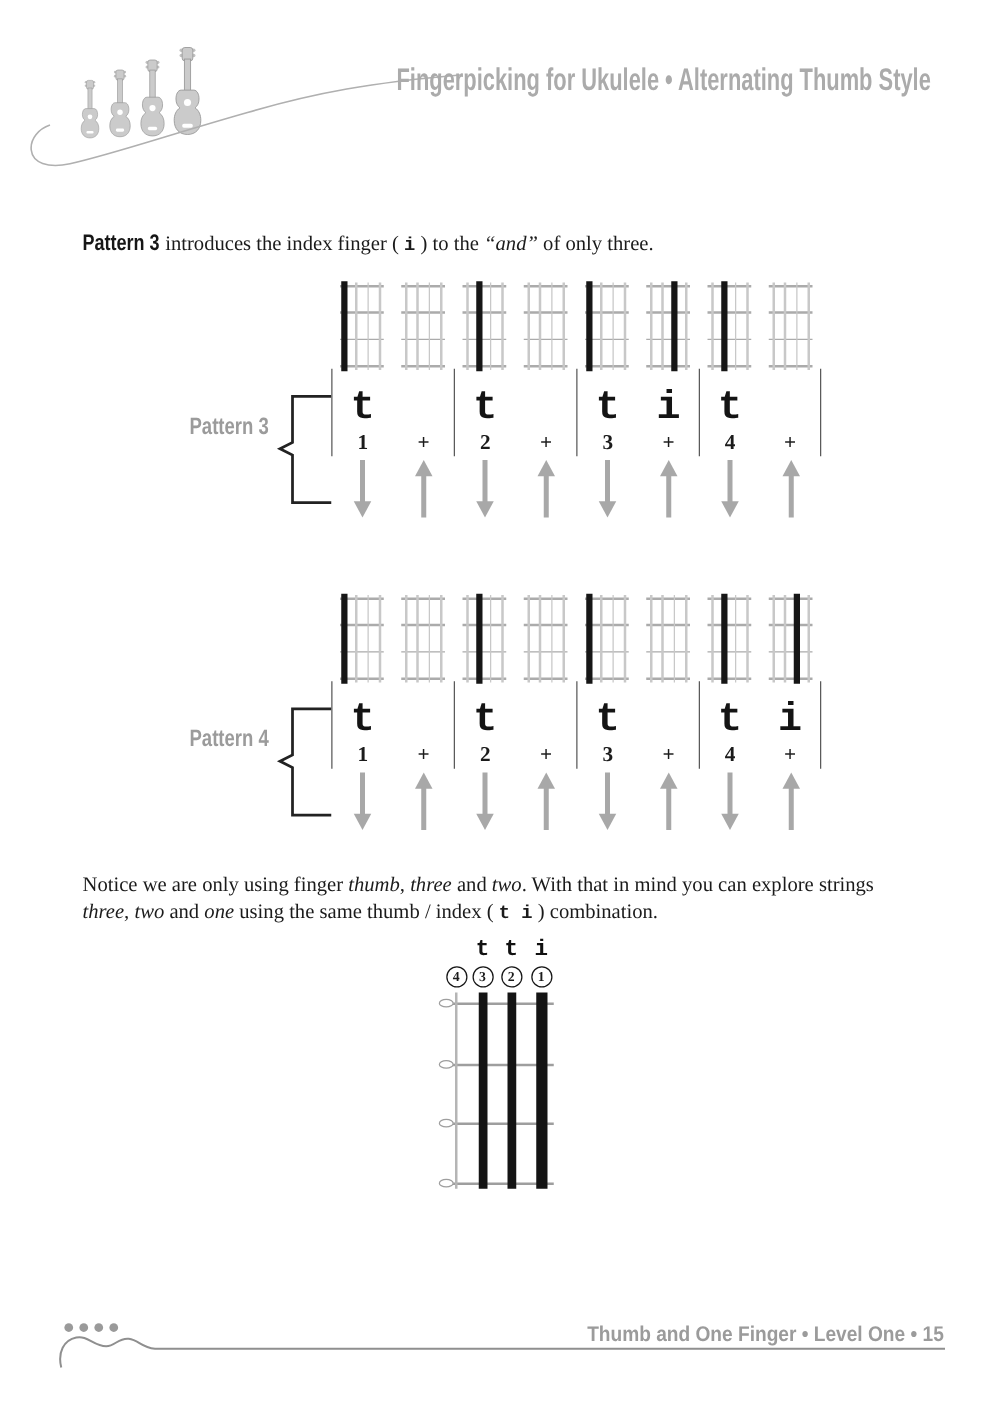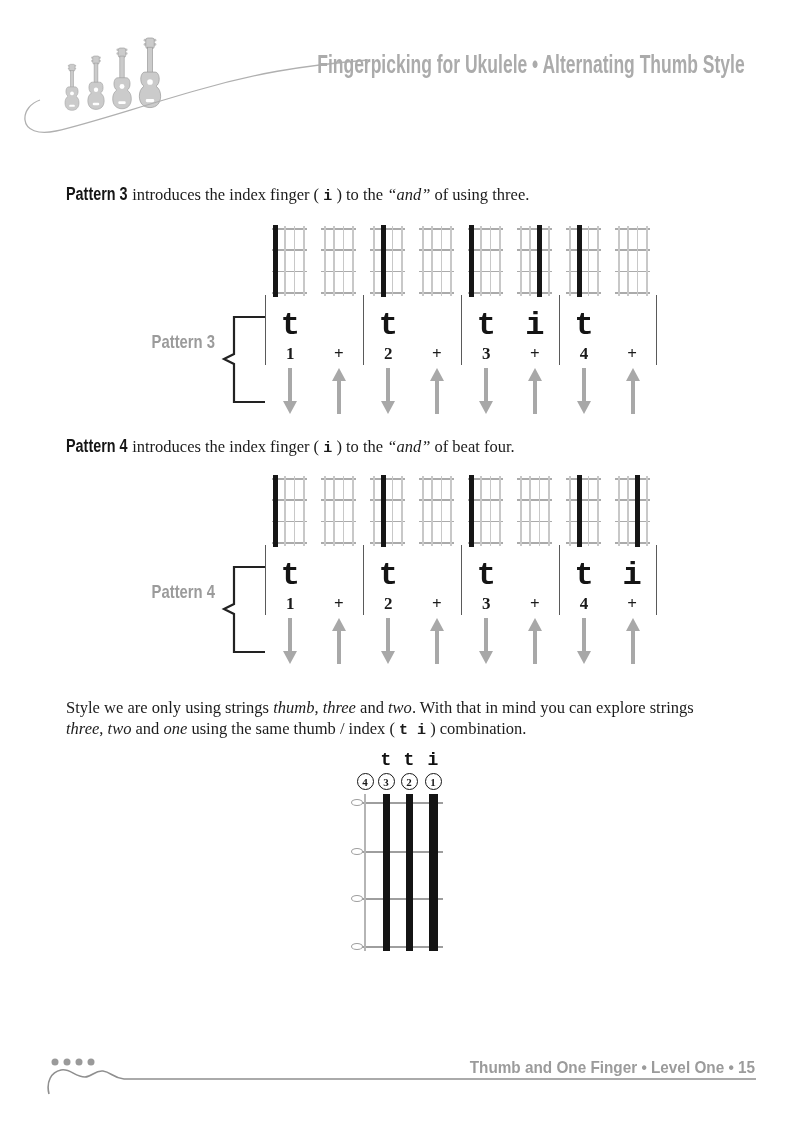--- a/index.html
+++ b/index.html
@@ -104,21 +104,21 @@
     <use href="#uke" transform="translate(33.1,20) scale(0.545)"></use>
     <use href="#uke" transform="translate(57.6,12) scale(0.62)"></use>
     <use href="#uke" transform="translate(83.8,2) scale(0.71)"></use>
   </svg>
   <svg class="hdr-swoosh" width="360" height="95" viewBox="0 0 360 95">
     <path d="M 350 10 C 280 16 235 24 180 40 C 120 57 70 74 38 81 C 20 85 8 80 7 70 C 6 61 13 53 22 50" fill="none" stroke="#b0b0b0" stroke-width="1.3"></path>
   </svg>
   <div class="hdr-title">Fingerpicking for Ukulele • Alternating Thumb Style</div>
 
   <p class="para" style="top:184px">
-    <span class="intro-lead">Pattern 3</span><span> introduces the index finger ( </span><span class="mono">i</span><span> ) to the </span><span class="ital">“and”</span><span> of using three.</span>
+    <span class="intro-lead">Pattern 3</span><span> introduces the index finger ( </span><span class="mono">i</span><span> ) to the </span><span class="ital">“and”</span><span> of only three.</span>
   </p>
 
   <div class="pat-label" style="top:331px">Pattern 3</div>
   <svg class="bracket" style="top:314px" width="46" height="92" viewBox="0 0 46 92">
     <path d="M44 3 H13 V40 L3 45 L13 50 V88 H44" fill="none" stroke="#222" stroke-width="2.2"></path>
   </svg>
   <div class="pattern-diagram" style="top:226px">
     <div class="grids-row">
         <div class="grid-cell">
           <div class="chord-grid">
@@ -304,23 +304,20 @@
         </div>
         <div class="arrow-cell">
           <div class="arr up">
             <i class="shaft"></i>
             <i class="head"></i>
           </div>
         </div>
       </div>
   </div>
 
-  <p class="para" style="top:436px">
-    <span class="intro-lead">Pattern 4</span><span> introduces the index finger ( </span><span class="mono">i</span><span> ) to the </span><span class="ital">“and”</span><span> of beat four.</span>
-  </p>
 
   <div class="pat-label" style="top:581px">Pattern 4</div>
   <svg class="bracket" style="top:564px" width="46" height="92" viewBox="0 0 46 92">
     <path d="M44 3 H13 V40 L3 45 L13 50 V88 H44" fill="none" stroke="#222" stroke-width="2.2"></path>
   </svg>
   <div class="pattern-diagram" style="top:476px">
     <div class="grids-row">
         <div class="grid-cell">
           <div class="chord-grid">
             <div class="fret-line" style="top:0px"></div>
@@ -506,21 +503,21 @@
         <div class="arrow-cell">
           <div class="arr up">
             <i class="shaft"></i>
             <i class="head"></i>
           </div>
         </div>
       </div>
   </div>
 
   <p class="para" style="top:697px">
-    <span>Style we are only using strings </span><span class="ital">thumb</span><span>, </span><span class="ital">three</span><span> and </span><span class="ital">two</span><span>. With that in mind you can explore strings</span><br>
+    <span>Notice we are only using finger </span><span class="ital">thumb</span><span>, </span><span class="ital">three</span><span> and </span><span class="ital">two</span><span>. With that in mind you can explore strings</span><br>
     <span class="ital">three</span><span>, </span><span class="ital">two</span><span> and </span><span class="ital">one</span><span> using the same thumb / index ( </span><span class="mono">t i</span><span> ) combination.</span>
   </p>
 
   <div class="explore">
       <div class="xp-label" style="left:35px">t</div>
       <div class="xp-label" style="left:58px">t</div>
       <div class="xp-label" style="left:82px">i</div>
       <div class="xp-circle" style="left:13.5px">
         <span>4</span>
       </div>

